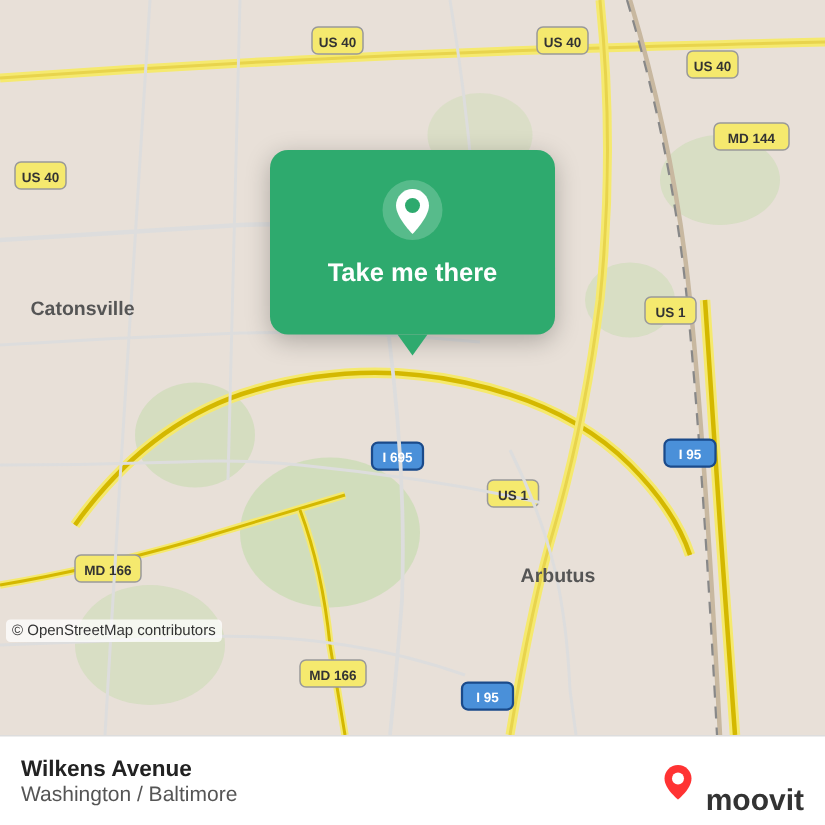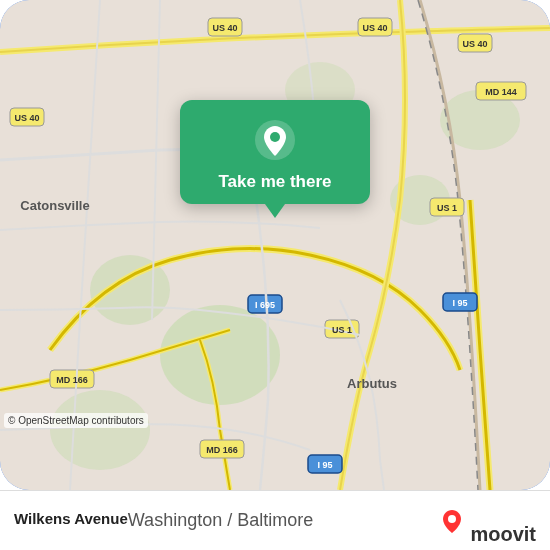--- a/index.html
+++ b/index.html
@@ -10,21 +10,20 @@
       font-family: Arial, sans-serif;
       position: relative;
     }
 
     #map-container {
       width: 550px;
       height: 490px;
       position: relative;
       overflow: hidden;
       background-color: #3b82f6;
-      border-radius: 29px;
     }
 
     
     #map-svg {
       width: 100%;
       height: 100%;
       position: absolute;
       top: 0; left: 0;
     }
 
@@ -33,21 +32,21 @@
       position: absolute;
       top: 100px;
       left: 50%;
       transform: translateX(-50%);
       width: 190px;
       background: #2eaa6e;
       border-radius: 12px;
       display: flex;
       flex-direction: column;
       align-items: center;
-      padding: 18px 24px 12px;
+      padding: 18px 24px 31px;
       box-shadow: 0 4px 16px rgba(0,0,0,0.25);
       cursor: pointer;
       z-index: 10;
     }
 
     #popup-card::after {
       content: '';
       position: absolute;
       bottom: -14px;
       left: 50%;
@@ -81,31 +80,31 @@
       display: flex;
       align-items: center;
       justify-content: space-between;
       padding: 0 14px;
       position: relative;
       z-index: 20;
     }
 
     #location-info {
       display: flex;
-      flex-direction: row;
+      flex-direction: column;
     }
 
     .location-name {
       font-size: 15px;
       font-weight: 600;
       color: #222;
     }
 
     .location-sub {
-      font-size: 18px;
+      font-size: 14px;
       color: #555;
     }
 
     #osm-credit {
       position: absolute;
       bottom: 62px;
       left: 4px;
       font-size: 10px;
       color: #333;
       background: rgba(255,255,255,0.75);

